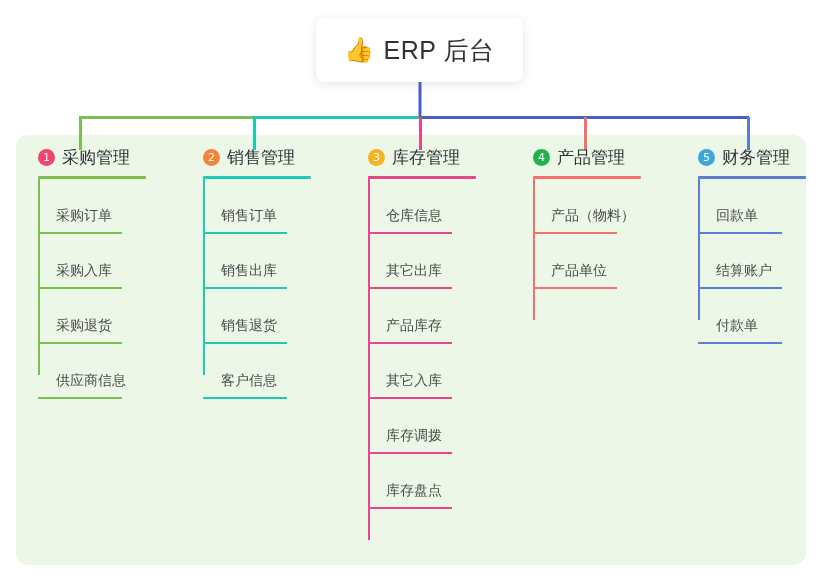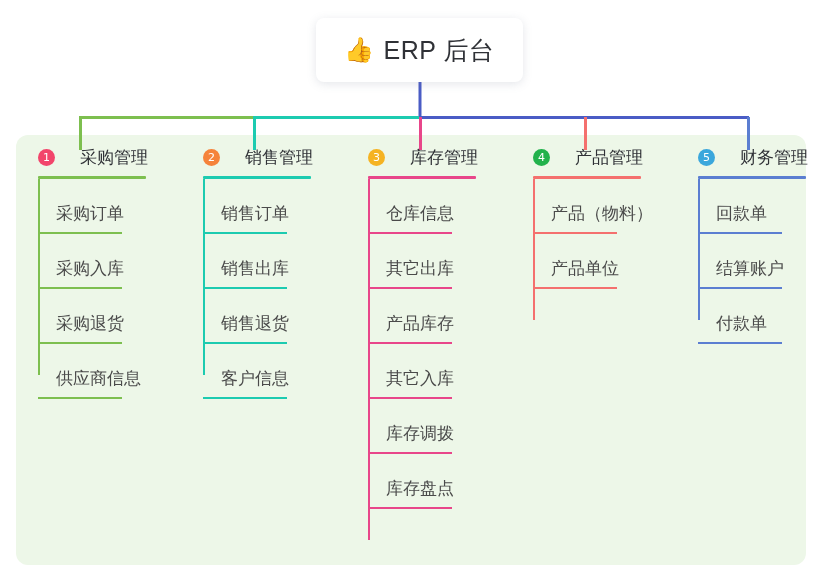--- a/index.html
+++ b/index.html
@@ -90,21 +90,20 @@
     color: #ffffff;
     font-size: 11px;
     line-height: 17px;
     text-align: center;
     flex: 0 0 auto;
     font-family: "DejaVu Sans", sans-serif;
   }
   .col-title {
     font-size: 17px;
     color: #2f3136;
-    margin-left: 18px;
   }
   .head-rule {
     height: 3px;
     margin-top: 8px;
     border-radius: 1px;
   }
 
   .leaves {
     position: relative;
     margin-top: 0px;
@@ -117,21 +116,21 @@
   }
   .leaf {
     position: relative;
     height: 55px;
     box-sizing: border-box;
   }
   .leaf-label {
     position: absolute;
     left: 18px;
     bottom: 9px;
-    font-size: 17px;
+    font-size: 14px;
     color: #4a4a4a;
     white-space: nowrap;
   }
   .leaf-rule {
     position: absolute;
     left: 0px;
     bottom: 0px;
     height: 2px;
   }
 </style>

